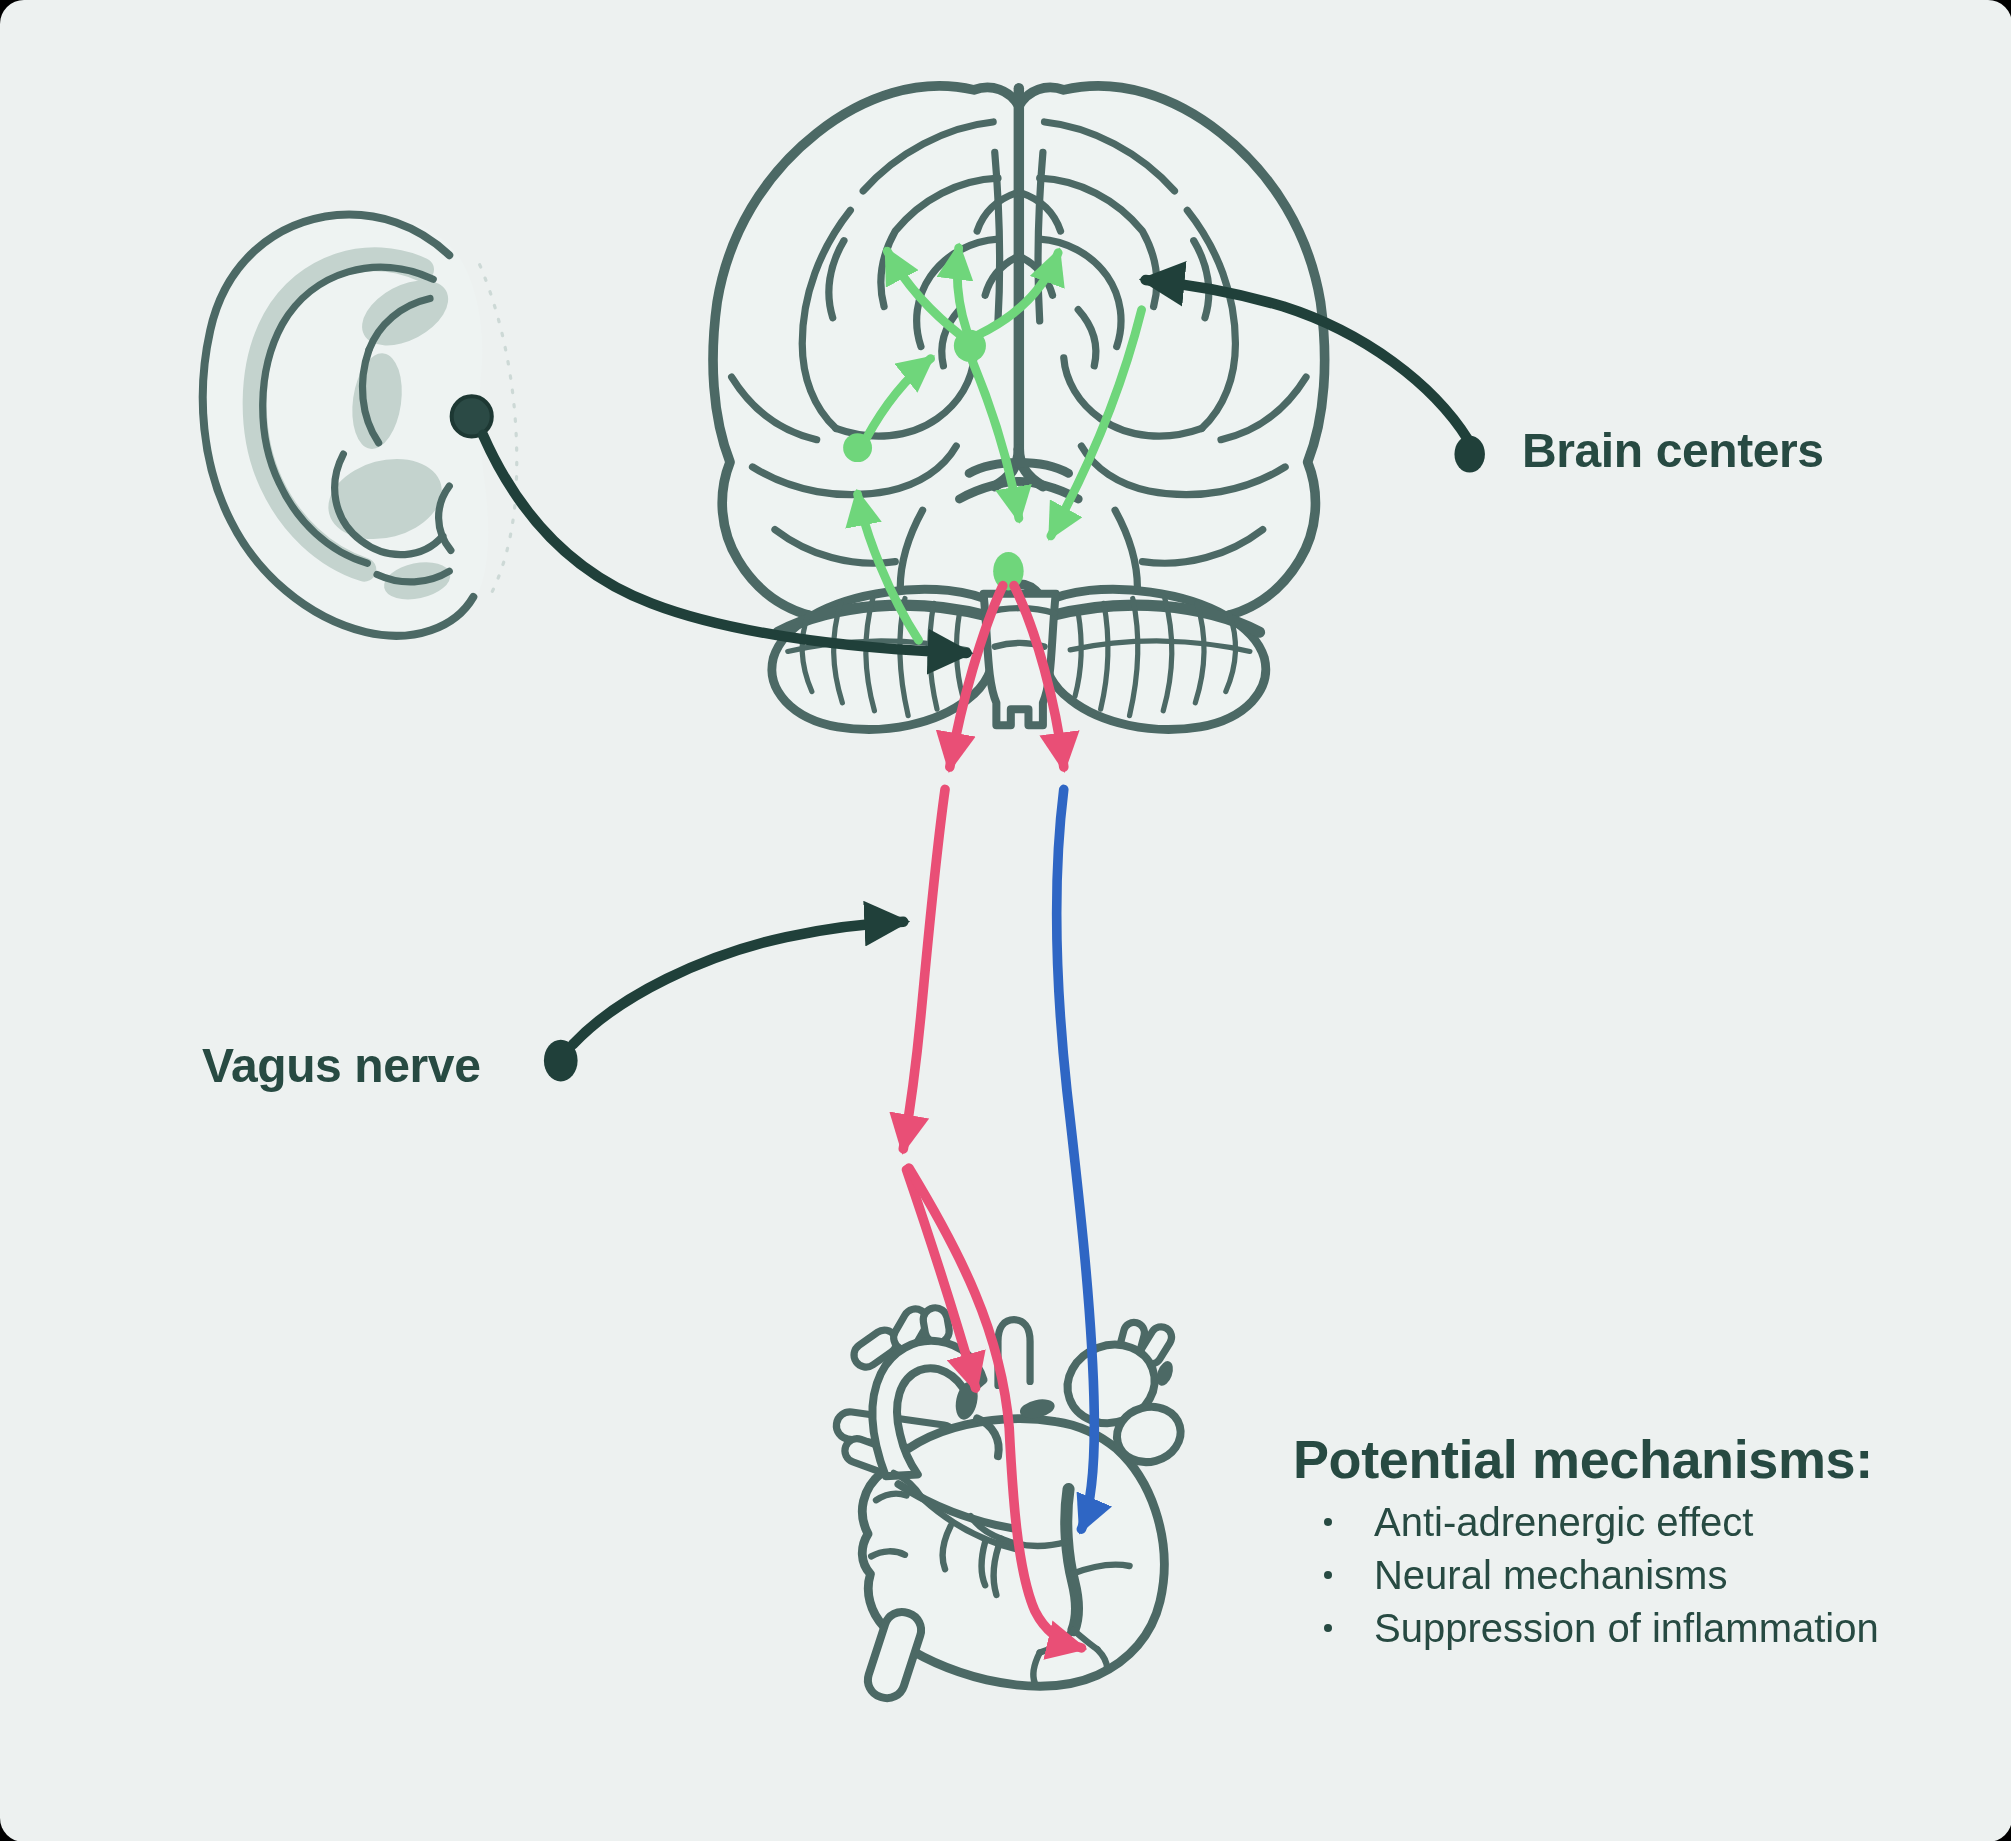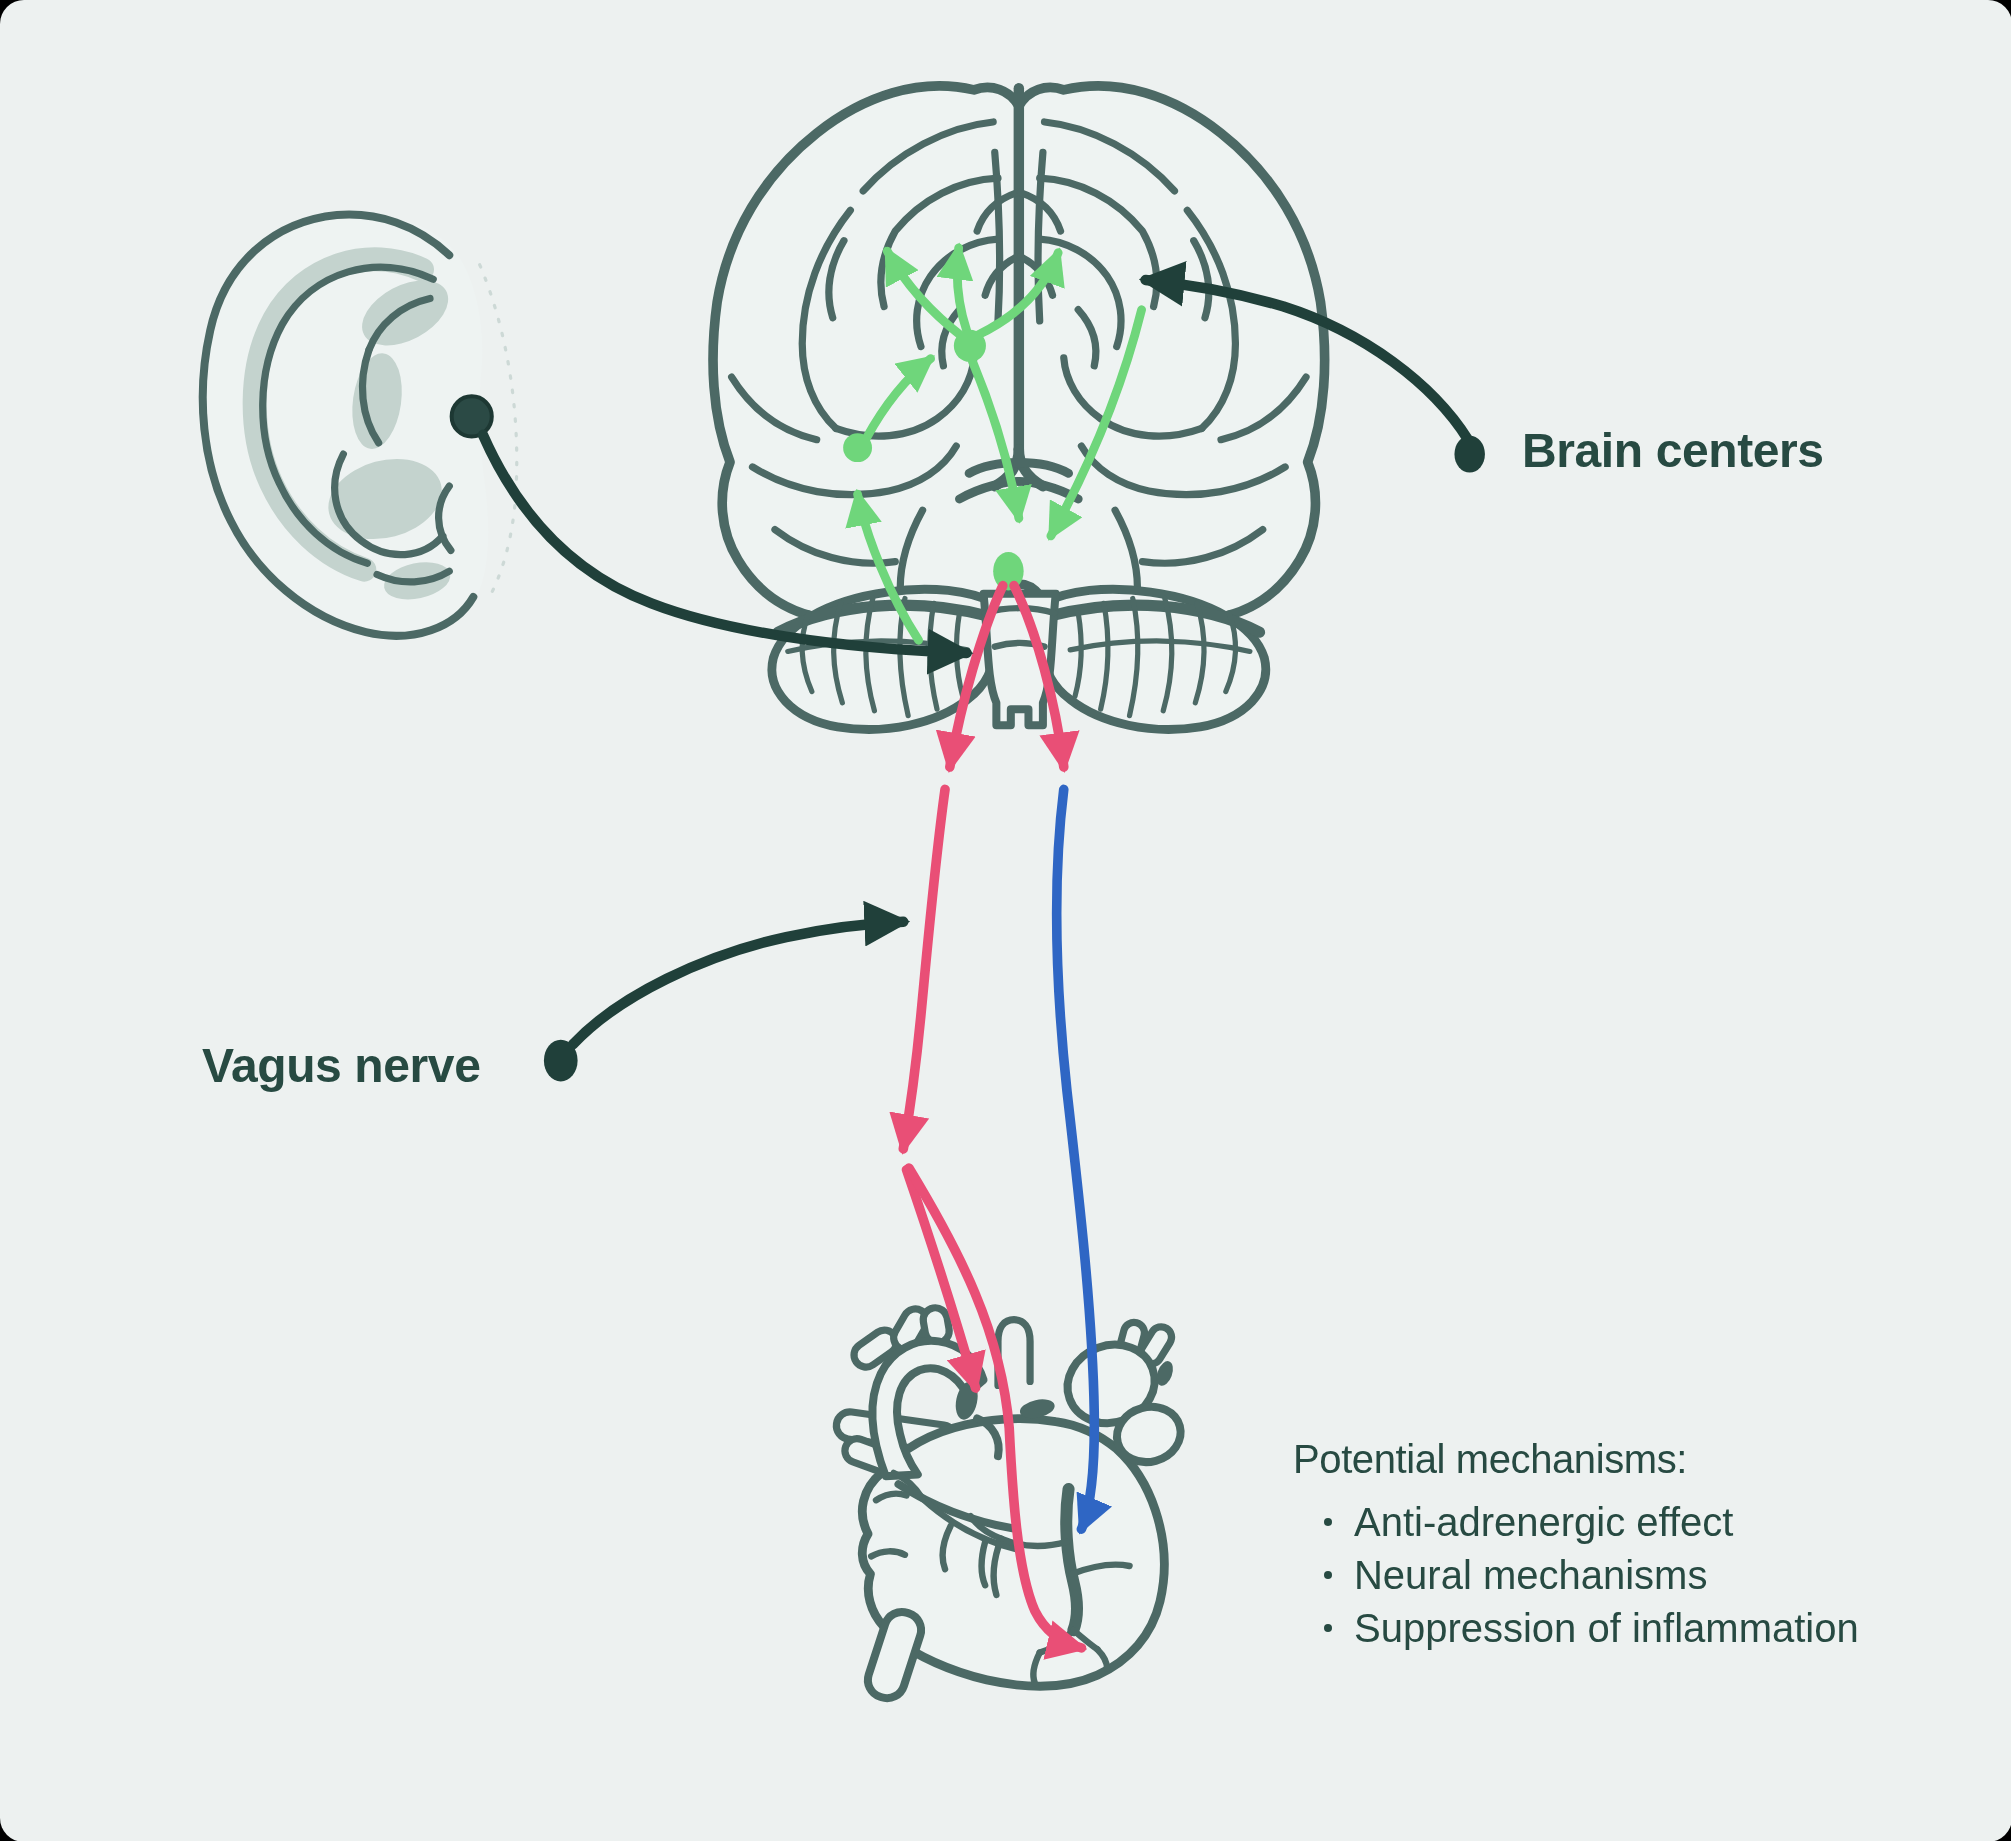--- a/index.html
+++ b/index.html
@@ -30,23 +30,23 @@
   .dashed{stroke:#cdd9d6;stroke-width:4;fill:none;stroke-dasharray:3 15;stroke-linecap:round;}
 
   
   .label{
     position:absolute;color:var(--ink,#274a42);
     font-weight:700;font-size:48px;line-height:56px;letter-spacing:-0.4px;white-space:nowrap;
   }
   .label-brain{left:1522px;top:423px;}
   .label-vagus{left:202px;top:1038px;}
   .mech{position:absolute;left:1293px;top:1433px;width:690px;color:var(--ink,#274a42);}
-  .mech-title{font-weight:400;font-size:40px;line-height:53px;letter-spacing:-0.4px;white-space:nowrap;}
+  .mech-title{font-weight:700;font-size:54px;line-height:53px;letter-spacing:-0.4px;white-space:nowrap;}
   .mech-items{margin-top:9.6px;}
-  .mech-item{display:flex;align-items:center;font-size:40px;line-height:53px;white-space:nowrap;padding-left:30.5px;}
+  .mech-item{display:flex;align-items:center;font-size:40px;line-height:53px;white-space:nowrap;padding-left:30.5px;gap:20px;}
   .bullet{width:8.8px;height:8.8px;border-radius:50%;background:var(--ink,#274a42);margin-right:21.7px;flex:none;}
 </style>
 </head>
 <body>
 
 <div class="stage">
 
 <svg class="art" viewBox="0 0 2508 2296" aria-hidden="true">
   <defs>
     <marker id="mg" viewBox="0 0 10 10" refX="8.5" refY="5" markerWidth="4.2" markerHeight="4.2" orient="auto" markerUnits="strokeWidth">

